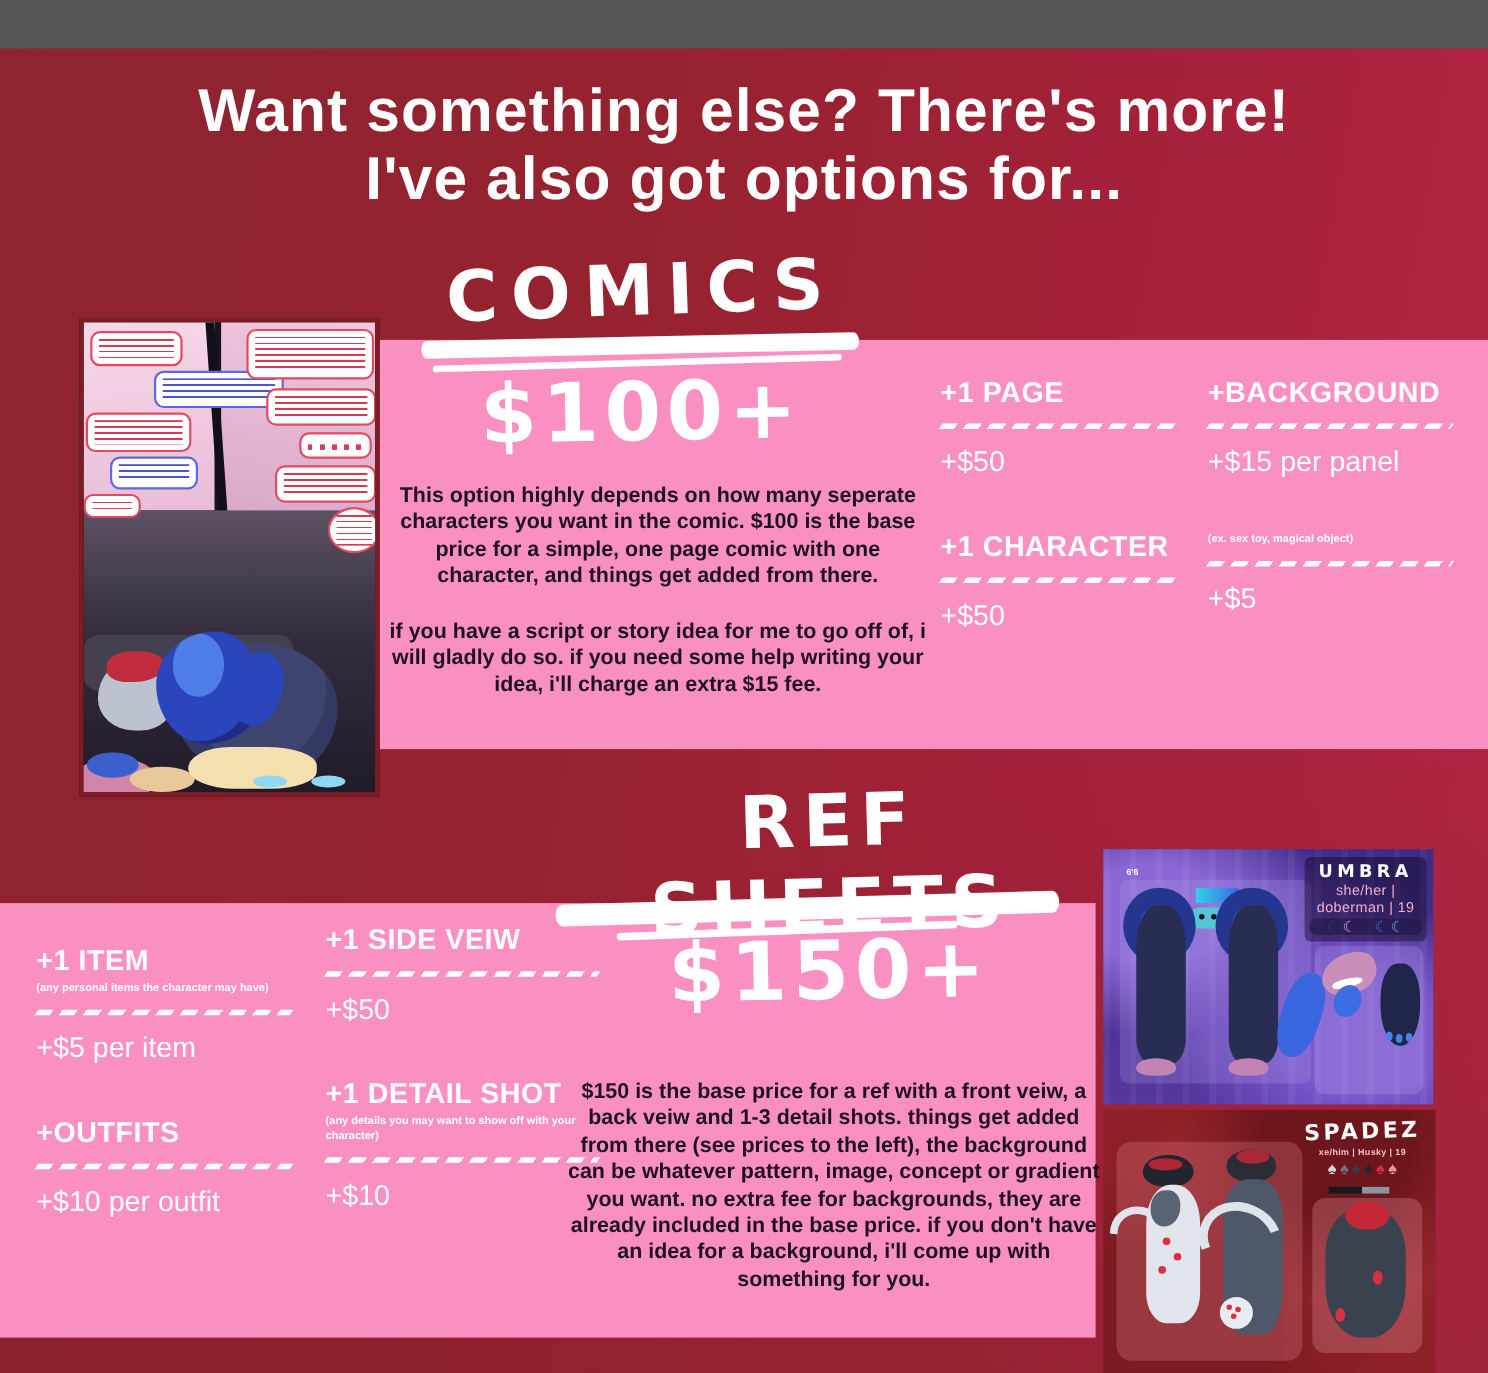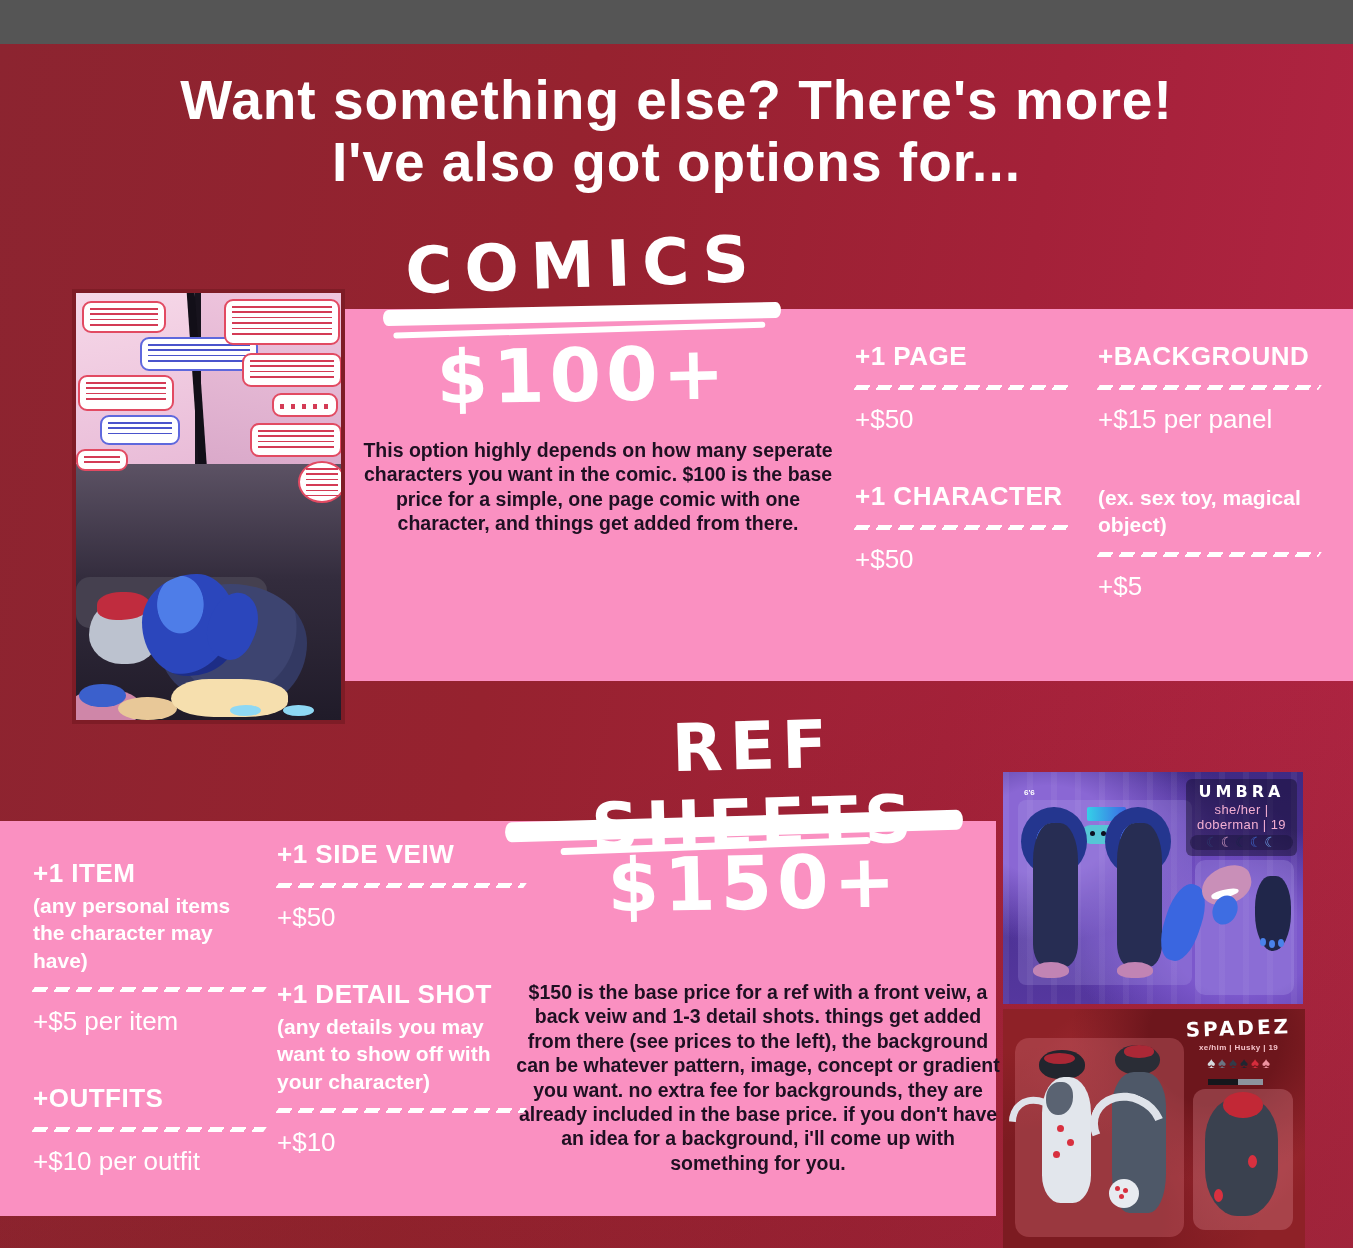--- a/index.html
+++ b/index.html
@@ -34,30 +34,30 @@
   #smear-ref::after{content:"";position:absolute;left:55px;top:26px;width:310px;height:7px;
     background:#fff;border-radius:4px;transform:rotate(-.5deg);}
   
   .desc{text-align:center;font-weight:700;color:#1e1022;font-size:19.5px;line-height:1.25;}
   #desc-comics{left:348px;top:394px;width:500px;}
   #desc-comics .p2{margin-top:26px;}
   #desc-ref{left:512px;top:936px;width:492px;}
   
   .opt-col{display:flex;flex-direction:column;justify-content:flex-end;}
   .opt-label{font-size:26px;font-weight:800;color:#fff;letter-spacing:.5px;}
-  .opt-note{font-size:21px;font-weight:700;color:#fff;margin-top:3px;line-height:1.3;}
+  .opt-note{font-size:10px;font-weight:700;color:#fff;margin-top:3px;line-height:1.3;}
   .opt-note:empty{display:none;}
   .dashline{height:5px;background:repeating-linear-gradient(90deg,#fff 0 14px,transparent 14px 22px);
     margin:13px 0 14px;transform:skewX(-35deg);}
   .opt-price{font-size:26px;font-weight:400;color:#fff;}
   .opt{margin-bottom:46px;}
   #comics-col-a{left:855px;top:297px;width:218px;}
   #comics-col-b{left:1098px;top:297px;width:222px;}
   #ref-col-1{left:33px;top:814px;width:232px;}
-  #ref-col-2{left:277px;top:795px;width:248px;}
+  #ref-col-2{left:296px;top:795px;width:248px;}
   
   #comic-art{left:72px;top:245px;width:273px;height:435px;box-sizing:border-box;
     border:4px solid #7e1c26;background:#17131d;overflow:hidden;}
   .ca-tl{left:0;top:0;width:45%;height:40%;background:linear-gradient(170deg,#f6d8e8,#e9bcd8);}
   .ca-tr{left:47%;top:0;width:53%;height:42%;background:linear-gradient(190deg,#efc6de,#d9a8c9);}
   .ca-gap{left:44.2%;top:0;width:3%;height:42%;background:#120f18;transform:skewX(4deg);}
   .ca-bottom{left:0;top:40%;width:100%;height:60%;background:linear-gradient(180deg,#5c5264,#332c3d 45%,#201b29);}
   .ca-couch{left:0;top:44%;width:72%;height:20%;background:#45404f;border-radius:14px;}
   .ca-fig-navy{left:32%;top:47%;width:55%;height:48%;background:radial-gradient(ellipse at 50% 35%,#3d4470 0 60%,#333962 61%);
     border-radius:48% 52% 40% 55%/55% 48% 52% 45%;}
@@ -166,20 +166,21 @@
     <div>Want something else? There's more!</div>
     <div>I've also got options for...</div>
   </div>
 
   <div class="abs hand" id="comics-heading">COMICS</div>
   <div class="abs smear" id="smear-comics"></div>
   <div class="abs hand" id="comics-price">$100+</div>
 
   <div class="abs desc" id="desc-comics">
     <div class="p1">This option highly depends on how many seperate characters you want in the comic. $100 is the base price for a simple, one page comic with one character, and things get added from there.</div>
+    <div class="p2">if you have a script or story idea for me to go off of, i will gladly do so. if you need some help writing your idea, i'll charge an extra $15 fee.</div>
   </div>
 
   <div class="abs opt-col" id="comics-col-a">
     <div class="opt">
       <div class="opt-label">+1 PAGE</div>
 
       <div class="dashline"></div>
       <div class="opt-price">+$50</div>
     </div>
     <div class="opt">

